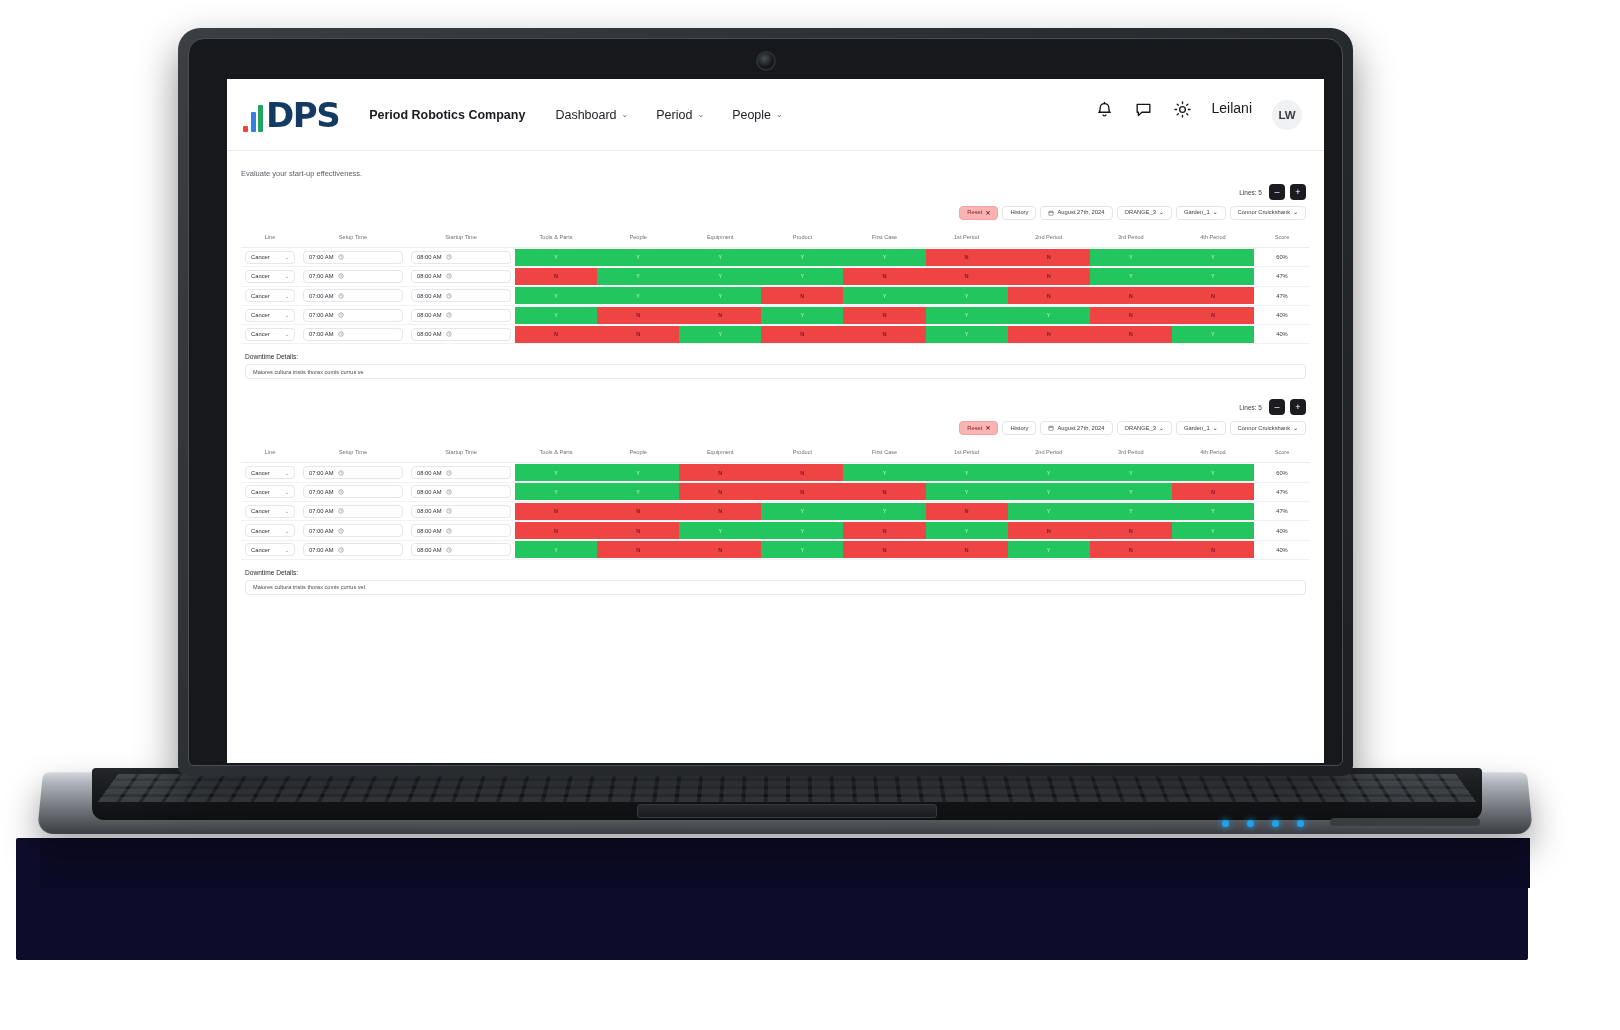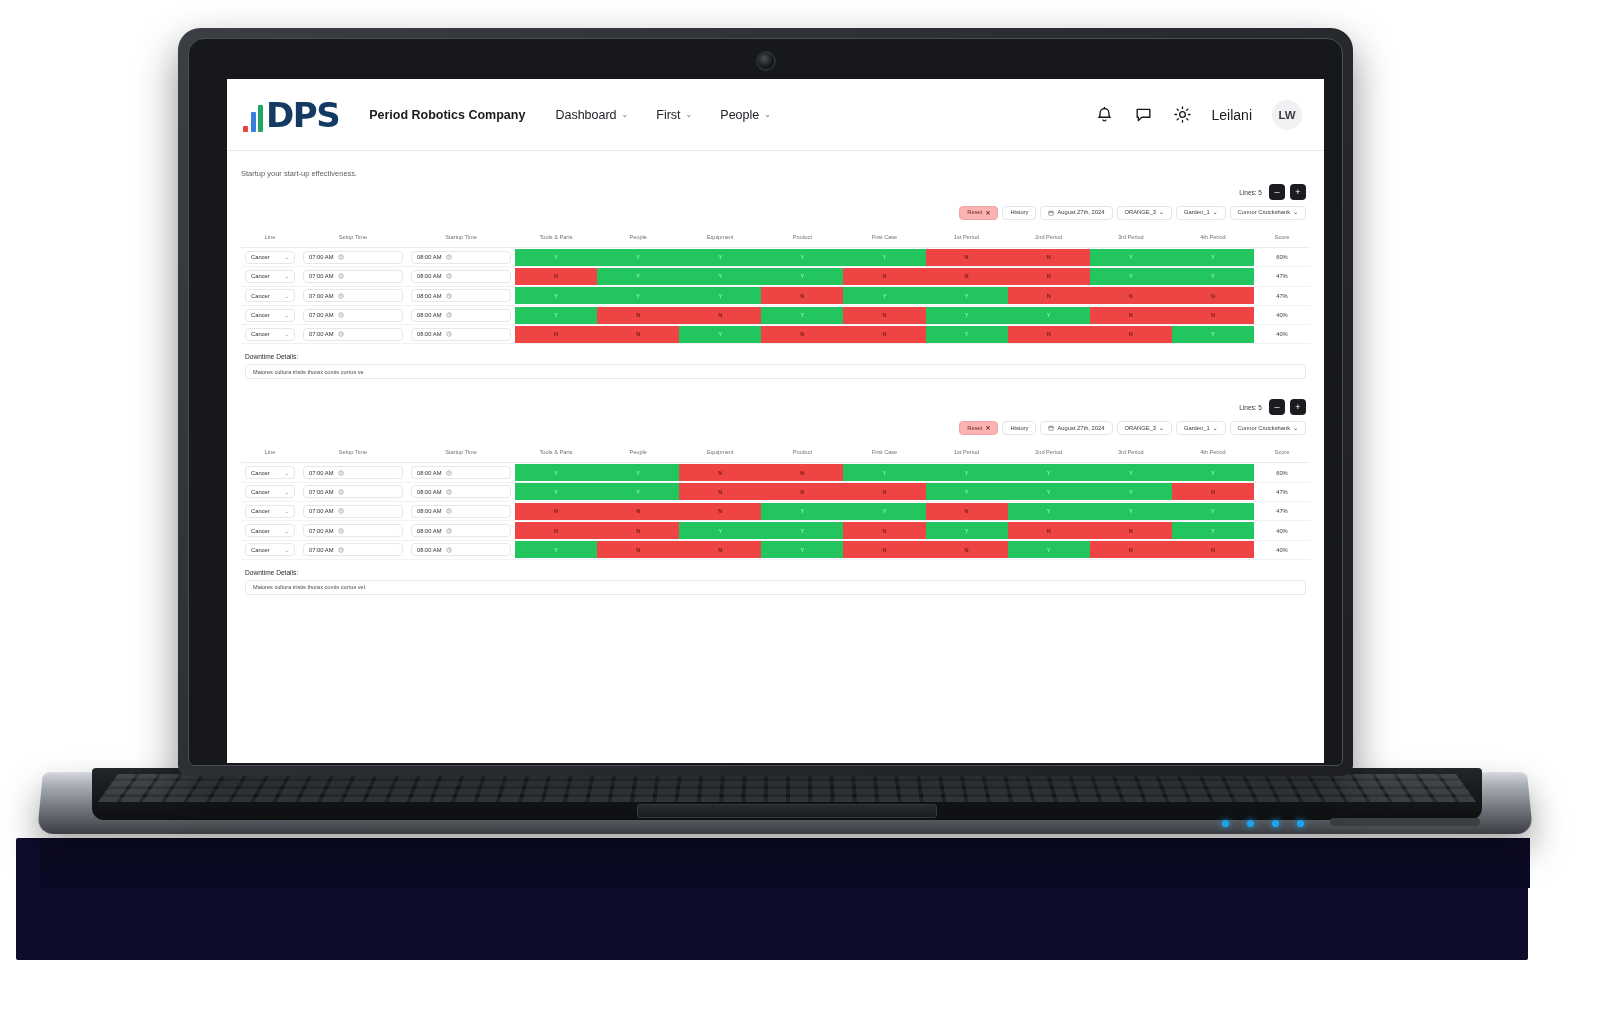--- a/index.html
+++ b/index.html
@@ -100,21 +100,21 @@
   .logo .bars i.b2{ height:20px; background:#3b7ddd; }
   .logo .bars i.b3{ height:27px; background:#22a463; }
   .logo .word{
     font-size:34px; font-weight:700; letter-spacing:-1.5px;
     color:#123a63; font-family:"DejaVu Sans", sans-serif;
   }
   .company{ font-size:12.5px; font-weight:700; color:#1b1b1f; margin-right:30px; white-space:nowrap;}
   .nav-links{ display:flex; gap:28px; align-items:center;justify-content:flex-end; }
   .nav-link{ font-size:12.5px; color:#222229; display:flex; align-items:center; gap:5px; cursor:pointer; }
   .caret{ font-size:8px; color:#6a6a72; line-height:1; }
-  .nav-right{ margin-left:auto; display:flex; align-items:center; gap:20px; }
+  .nav-right{ margin-left:auto; display:flex; gap:20px; }
   .nav-icon{ width:19px; height:19px; display:block; color:#16161a; cursor:pointer; }
   .user-name{ font-size:14px; color:#1b1b1f; }
   .avatar{
     width:30px; height:30px; border-radius:50%;
     background:#f0f1f3; color:#3c3c44; font-size:11.5px; font-weight:700;
     display:flex; align-items:center; justify-content:center;
   }
 
   .page{ padding:16px 14px 0 14px; }
   .page-title{ font-size:12.5px; font-weight:700; color:#17171b; }
@@ -207,21 +207,21 @@
             </span>
             <span class="word">DPS</span>
           </div>
           <div class="company">Period Robotics Company</div>
           <div class="nav-links">
             <div class="nav-link">
               <span>Dashboard</span>
               <span class="caret">⌄</span>
             </div>
             <div class="nav-link">
-              <span>First</span>
+              <span>Period</span>
               <span class="caret">⌄</span>
             </div>
             <div class="nav-link">
               <span>People</span>
               <span class="caret">⌄</span>
             </div>
           </div>
           <div class="nav-right">
             <svg class="nav-icon" viewBox="0 0 24 24" fill="none" stroke="currentColor" stroke-width="1.7" stroke-linecap="round">
               <path d="M12 3v1.5"></path>
@@ -235,21 +235,21 @@
               <circle cx="12" cy="12" r="3.6"></circle>
               <path d="M12 2.5v2M12 19.5v2M2.5 12h2M19.5 12h2M5.2 5.2l1.5 1.5M17.3 17.3l1.5 1.5M18.8 5.2l-1.5 1.5M6.7 17.3l-1.5 1.5"></path>
             </svg>
             <span class="user-name">Leilani</span>
             <span class="avatar">LW</span>
           </div>
         </div>
 
         <div class="page">
           <div>
-            <div class="page-sub">Startup your start-up effectiveness.</div>
+            <div class="page-sub">Evaluate your start-up effectiveness.</div>
           </div>
 
           <div id="scorecards">
               <div>
                 <div class="lines-row">
                   <span class="lines-label">Lines: 5</span>
                   <button class="sqbtn">–</button>
                   <button class="sqbtn">+</button>
                 </div>
                 <div class="filters">

